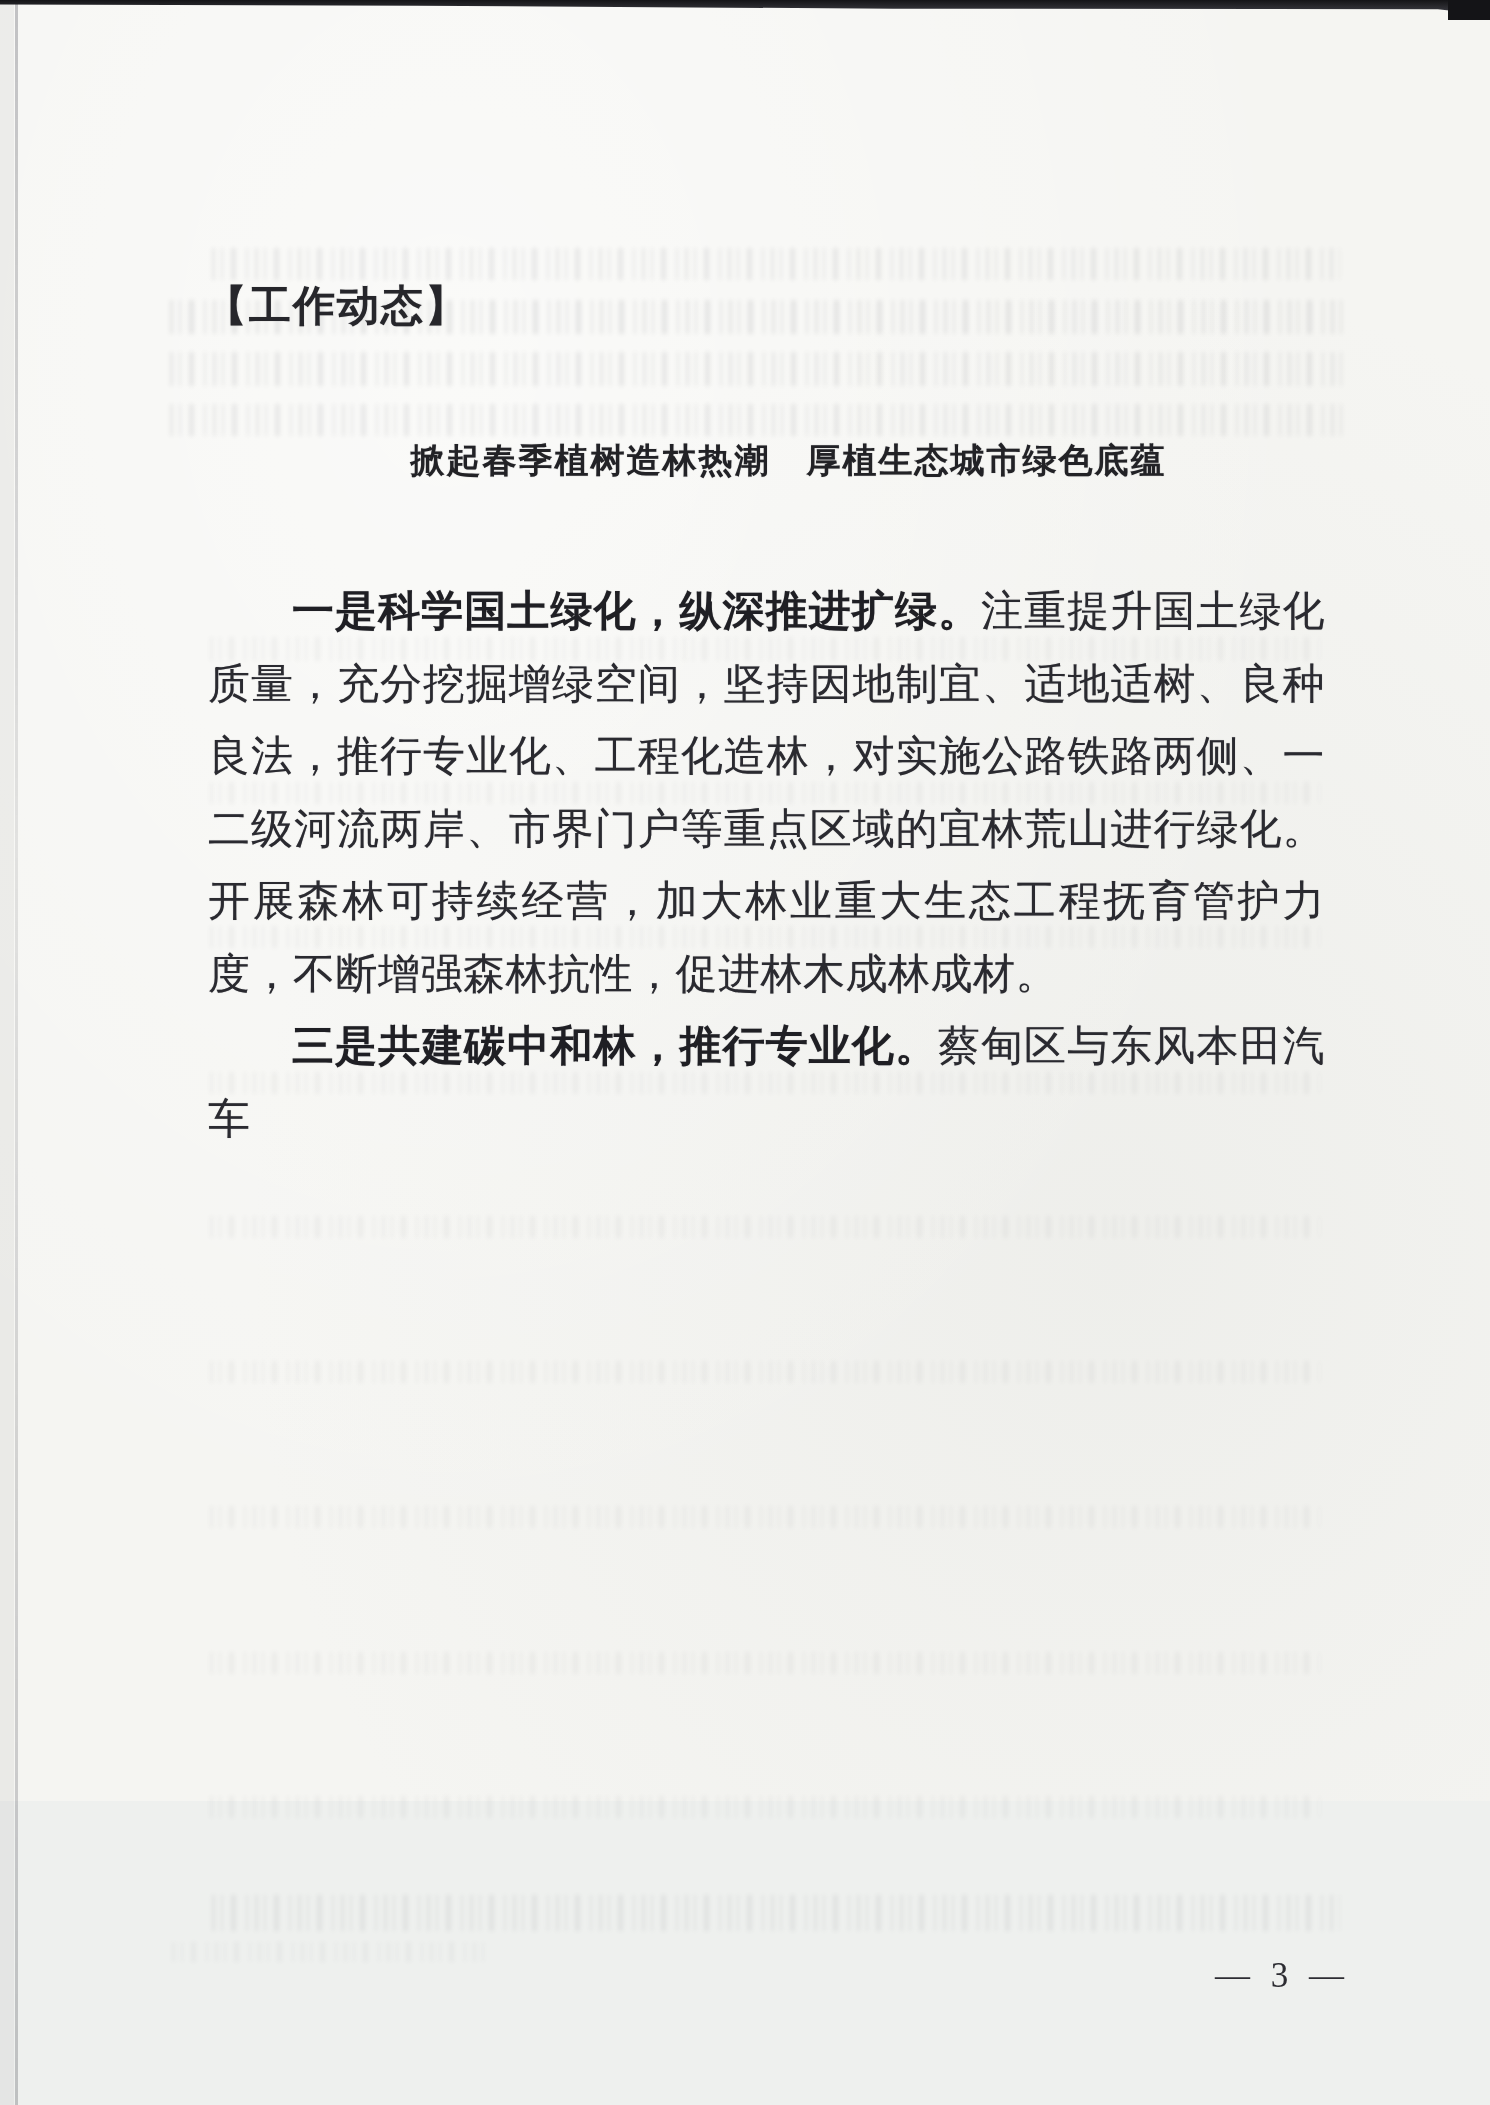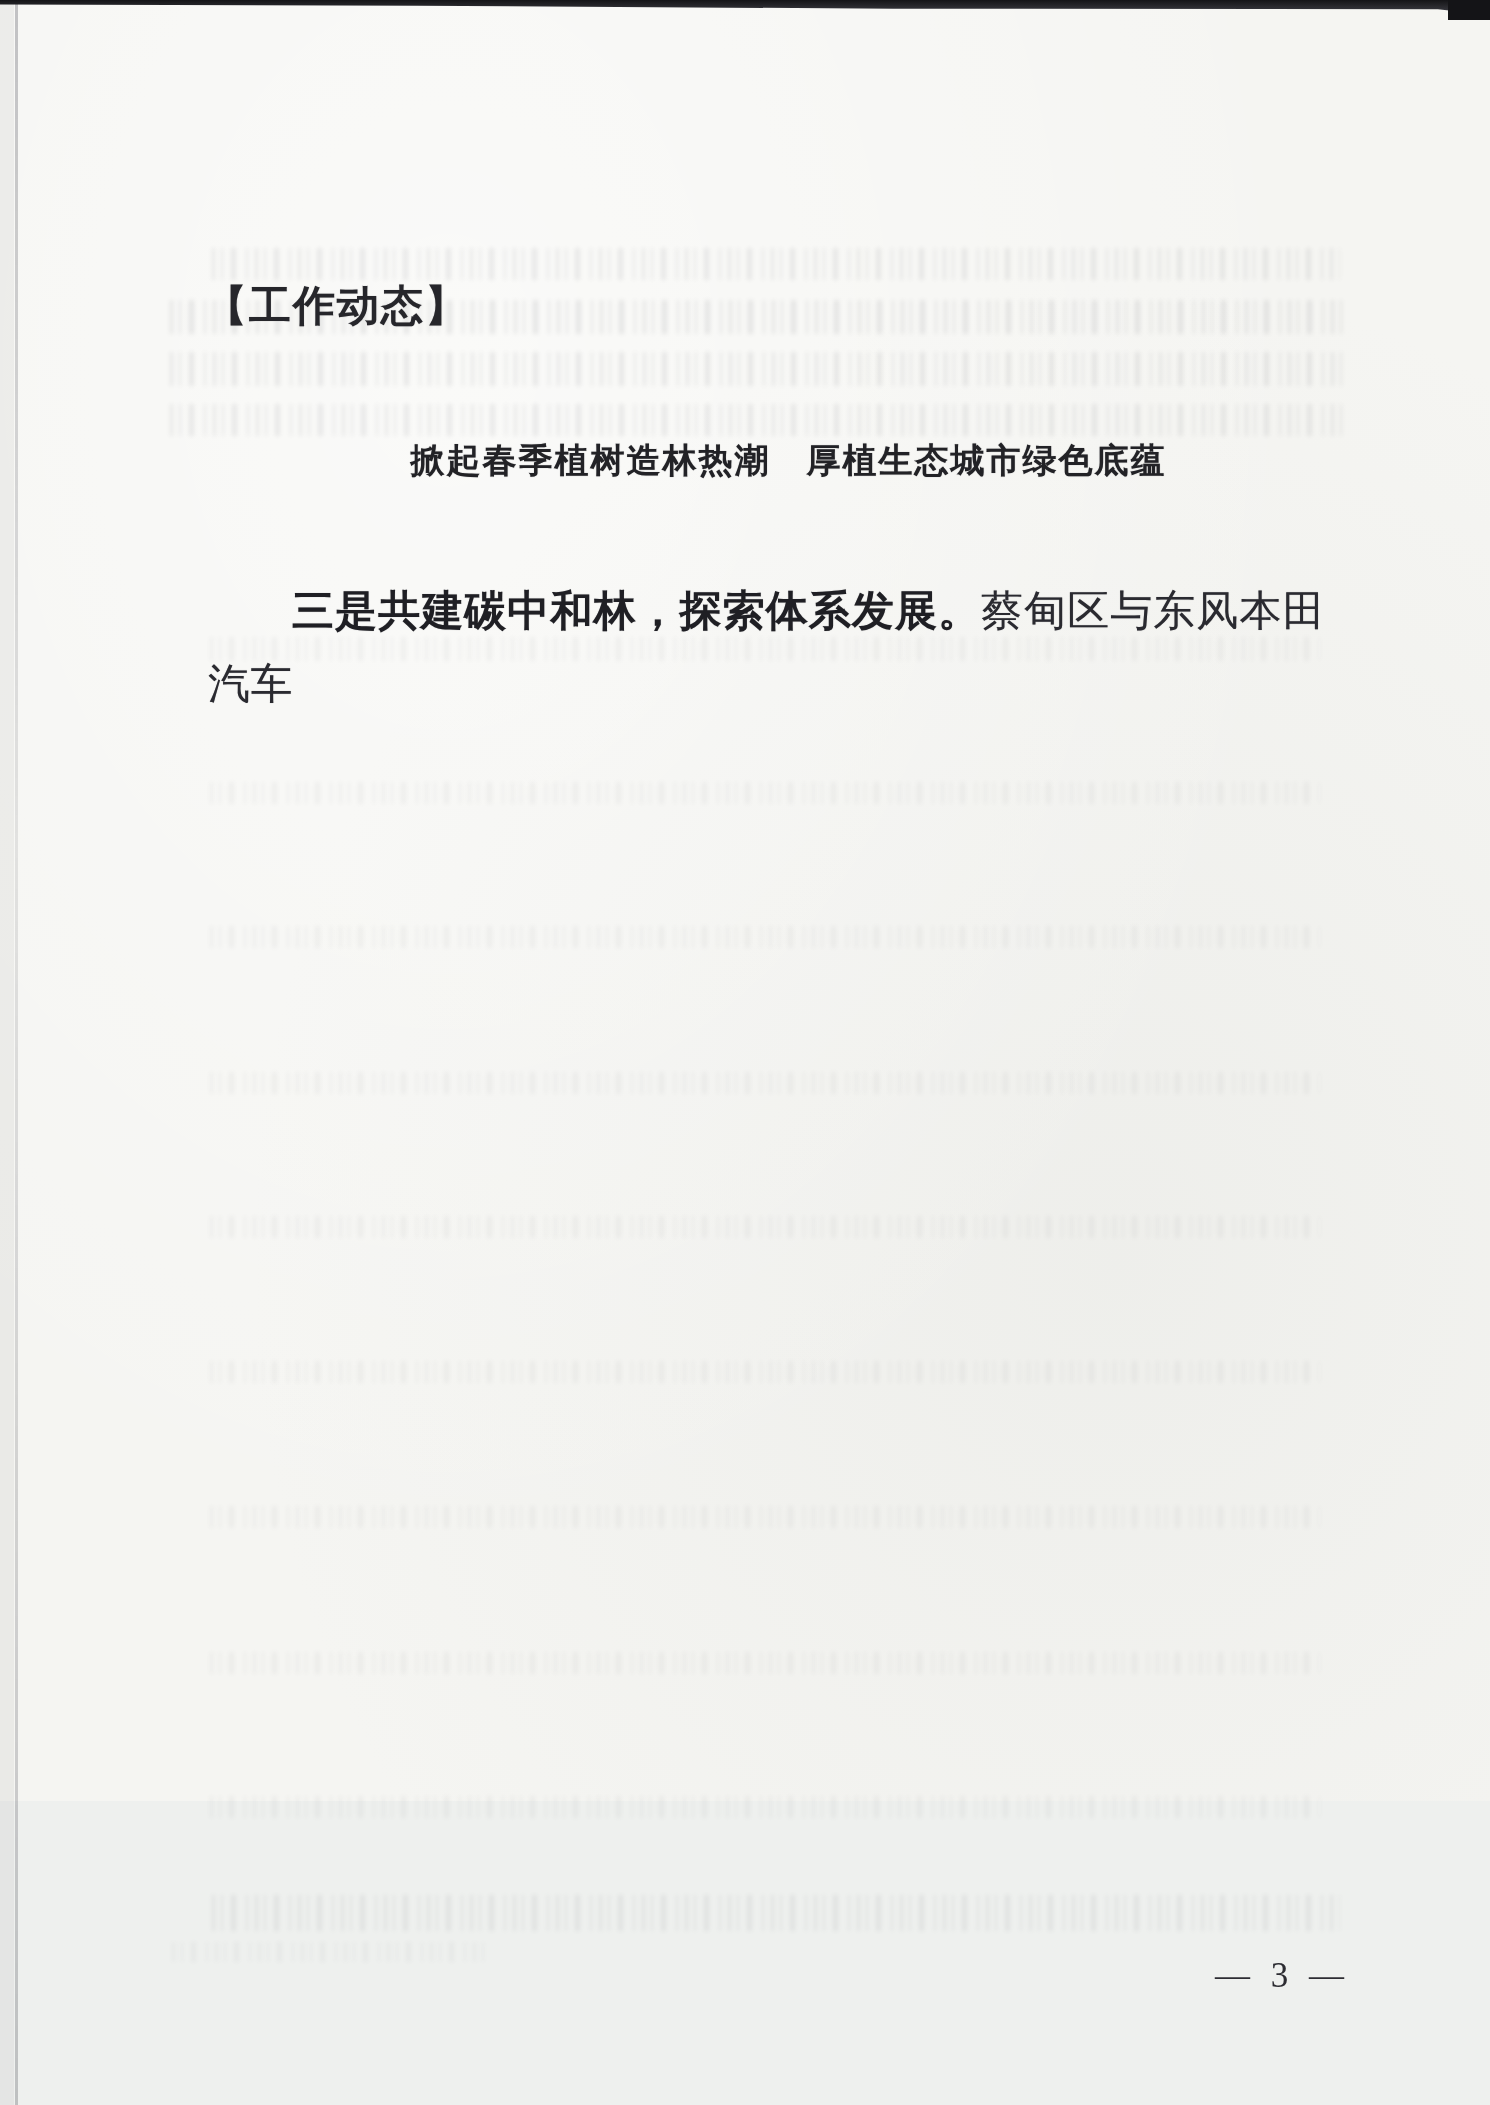--- a/index.html
+++ b/index.html
@@ -95,18 +95,19 @@
       <div class="ghost" style="top: 1796px; height: 22px; left: 210px; width: 1110px; opacity: 0.06;"></div>
       <div class="ghost" style="top: 1895px; height: 36px; left: 212px; width: 1128px; opacity: 0.09;"></div>
       <div class="ghost" style="top: 1942px; height: 20px; left: 172px; width: 320px; opacity: 0.05;"></div>
     </div>
 
   <h2 class="section-header">【工作动态】</h2>
 
   <h1 class="doc-title">掀起春季植树造林热潮　厚植生态城市绿色底蕴</h1>
 
   <div class="body-text">
-    <p><b>三是共建碳中和林，探索体系发展。</b><span>蔡甸区与东风本田汽车</span></p>
+    <p><b>一是科学国土绿化，纵深推进扩绿。</b><span>注重提升国土绿化质量，充分挖掘增绿空间，坚持因地制宜、适地适树、良种良法，推行专业化、工程化造林，对实施公路铁路两侧、一二级河流两岸、市界门户等重点区域的宜林荒山进行绿化。开展森林可持续经营，加大林业重大生态工程抚育管护力度，不断增强森林抗性，促进林木成林成材。</span></p>
+    <p><b>三是共建碳中和林，推行专业化。</b><span>蔡甸区与东风本田汽车</span></p>
   </div>
 
   <div class="page-number">— 3 —</div>
 
 </div>
 
 </body></html>

